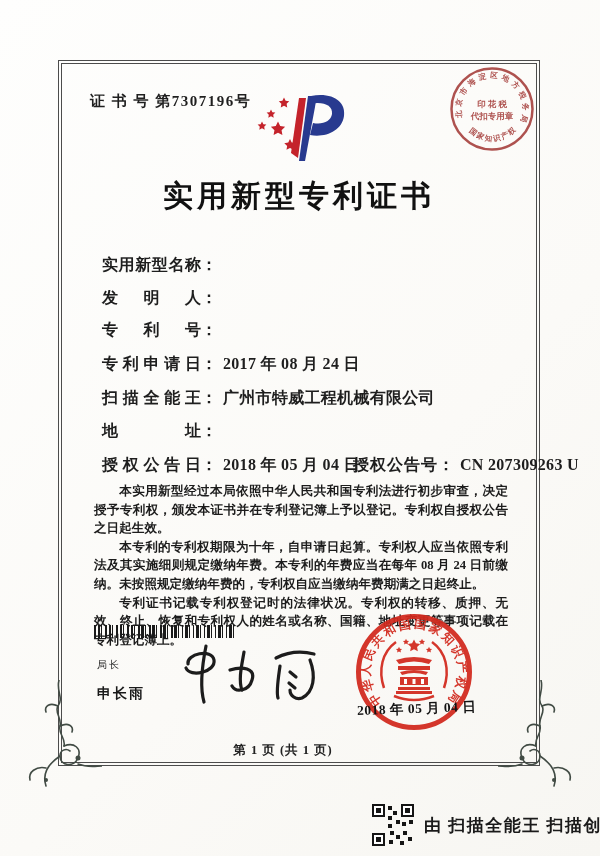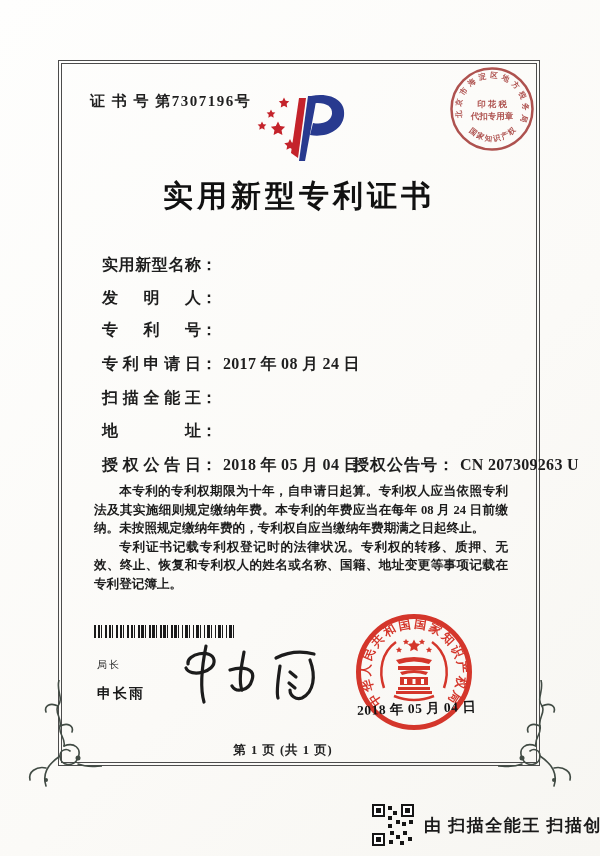--- a/index.html
+++ b/index.html
@@ -126,37 +126,39 @@
     <span class="fcolon">：</span>
   </div>
   <div class="field-row" style="top:355px">
     <span class="flabel">专利申请日</span>
     <span class="fcolon">：</span>
     <span class="fvalue">2017 年 08 月 24 日</span>
   </div>
   <div class="field-row" style="top:389px">
     <span class="flabel">扫描全能王</span>
     <span class="fcolon">：</span>
+    <span class="fvalue">广州市特威工程机械有限公司</span>
   </div>
   <div class="field-row" style="top:422px">
     <span class="flabel">地址</span>
     <span class="fcolon">：</span>
   </div>
   <div class="field-row" style="top:456px;width:446px">
     <span class="flabel">授权公告日</span>
     <span class="fcolon">：</span>
     <span class="fvalue">2018 年 05 月 04 日</span>
     <span class="grant2">
       <span class="flabel">授权公告号</span>
       <span class="fcolon">：</span>
       <span class="fvalue">CN 207309263 U</span>
     </span>
   </div>
 
   <div class="paras">
+    <p>本实用新型经过本局依照中华人民共和国专利法进行初步审查，决定授予专利权，颁发本证书并在专利登记簿上予以登记。专利权自授权公告之日起生效。</p>
     <p>本专利的专利权期限为十年，自申请日起算。专利权人应当依照专利法及其实施细则规定缴纳年费。本专利的年费应当在每年 08 月 24 日前缴纳。未按照规定缴纳年费的，专利权自应当缴纳年费期满之日起终止。</p>
     <p>专利证书记载专利权登记时的法律状况。专利权的转移、质押、无效、终止、恢复和专利权人的姓名或名称、国籍、地址变更等事项记载在专利登记簿上。</p>
   </div>
 
   <div class="barcode"></div>
 
   <div class="director-title">局长</div>
   <div class="director-name">申长雨</div>
 
   <svg class="signature" width="160" height="80" viewBox="0 0 160 80">

